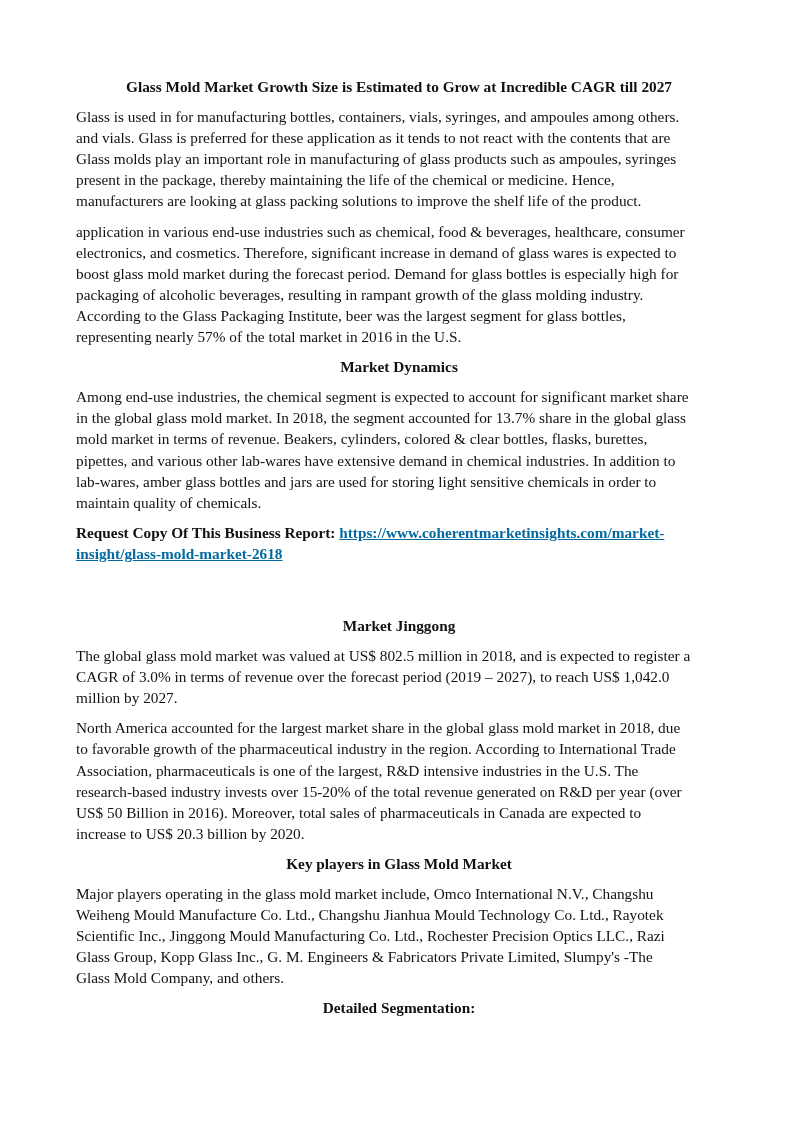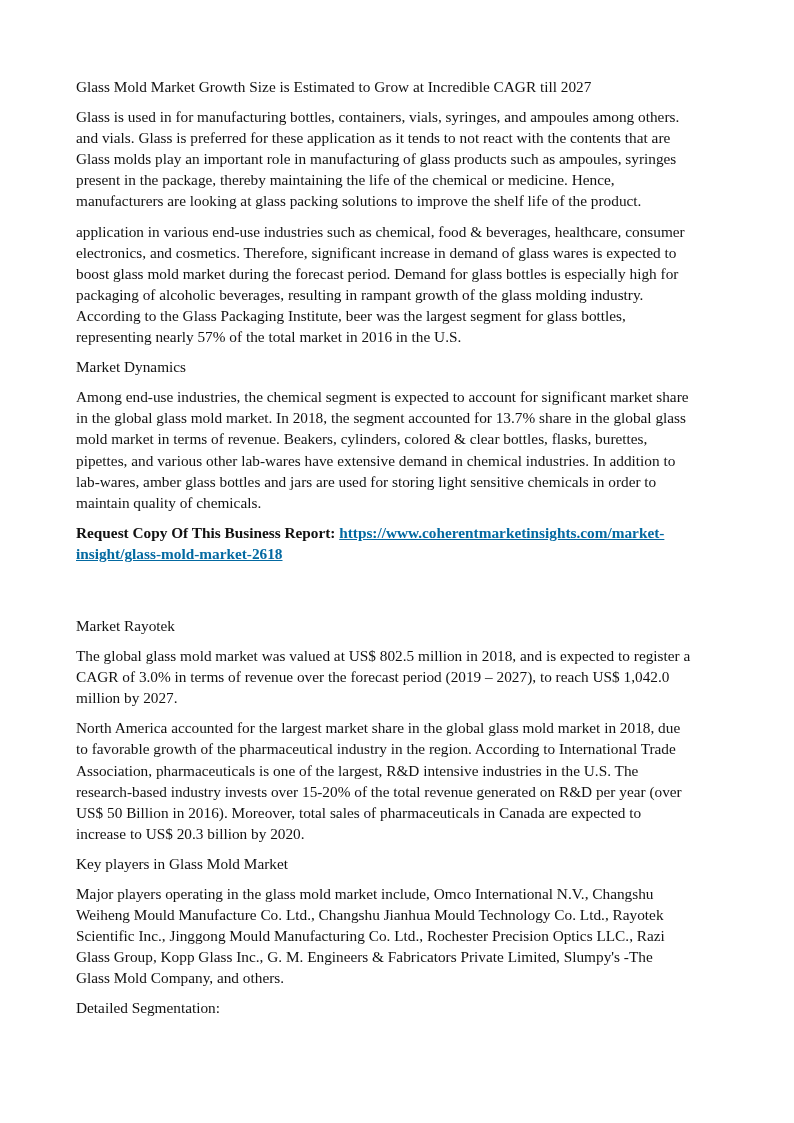--- a/index.html
+++ b/index.html
@@ -8,21 +8,21 @@
     position: absolute;
     left: 76px;
     top: 76px;
     width: 646px;
     font-family: "Liberation Serif", serif;
     font-size: 15.3px;
     line-height: 21.1px;
     color: #111111;
   }
   .page p, .page h2 { margin: 0; }
-  .heading { font-weight: normal; font-size: 15.3px; line-height: 21.1px; }
+  .heading { font-weight: bold; font-size: 15.3px; line-height: 21.1px; text-align: center; }
   .gap-sm { margin-top: 9px !important; }
   .gap-lg { margin-top: 51px !important; }
   .link { color: #0369a1; text-decoration: underline; font-weight: bold; }
   .bold { font-weight: bold; }
   .l { display: block; white-space: nowrap; }
 </style>
 </head>
 <body>
 
 <div class="page">
@@ -59,21 +59,21 @@
 
   <p class="gap-sm">
     <span class="l">
       <span class="bold">Request Copy Of This Business Report: </span><a class="link">https://www.coherentmarketinsights.com/market-</a>
     </span>
     <span class="l">
       <a class="link">insight/glass-mold-market-2618</a>
     </span>
   </p>
 
-  <h2 class="heading gap-lg">Market Rayotek</h2>
+  <h2 class="heading gap-lg">Market Jinggong</h2>
 
   <p class="gap-sm">
     <span class="l">The global glass mold market was valued at US$ 802.5 million in 2018, and is expected to register a</span>
     <span class="l">CAGR of 3.0% in terms of revenue over the forecast period (2019 – 2027), to reach US$ 1,042.0</span>
     <span class="l">million by 2027.</span>
   </p>
 
   <p class="gap-sm">
     <span class="l">North America accounted for the largest market share in the global glass mold market in 2018, due</span>
     <span class="l">to favorable growth of the pharmaceutical industry in the region. According to International Trade</span>

